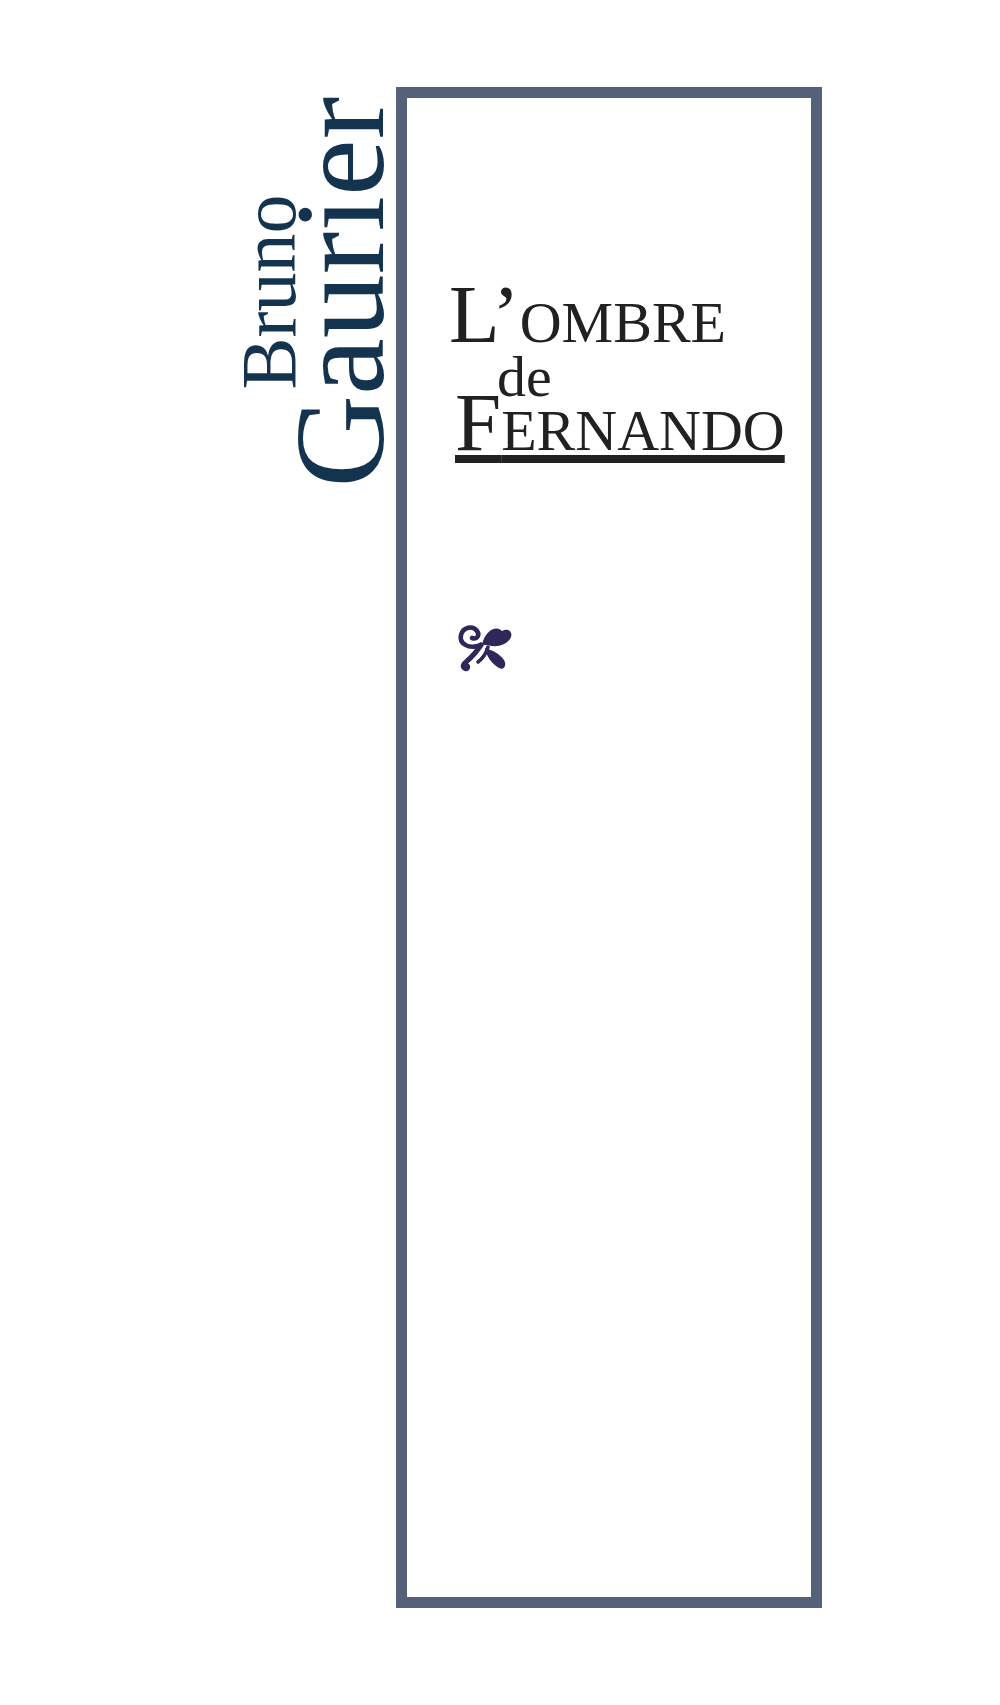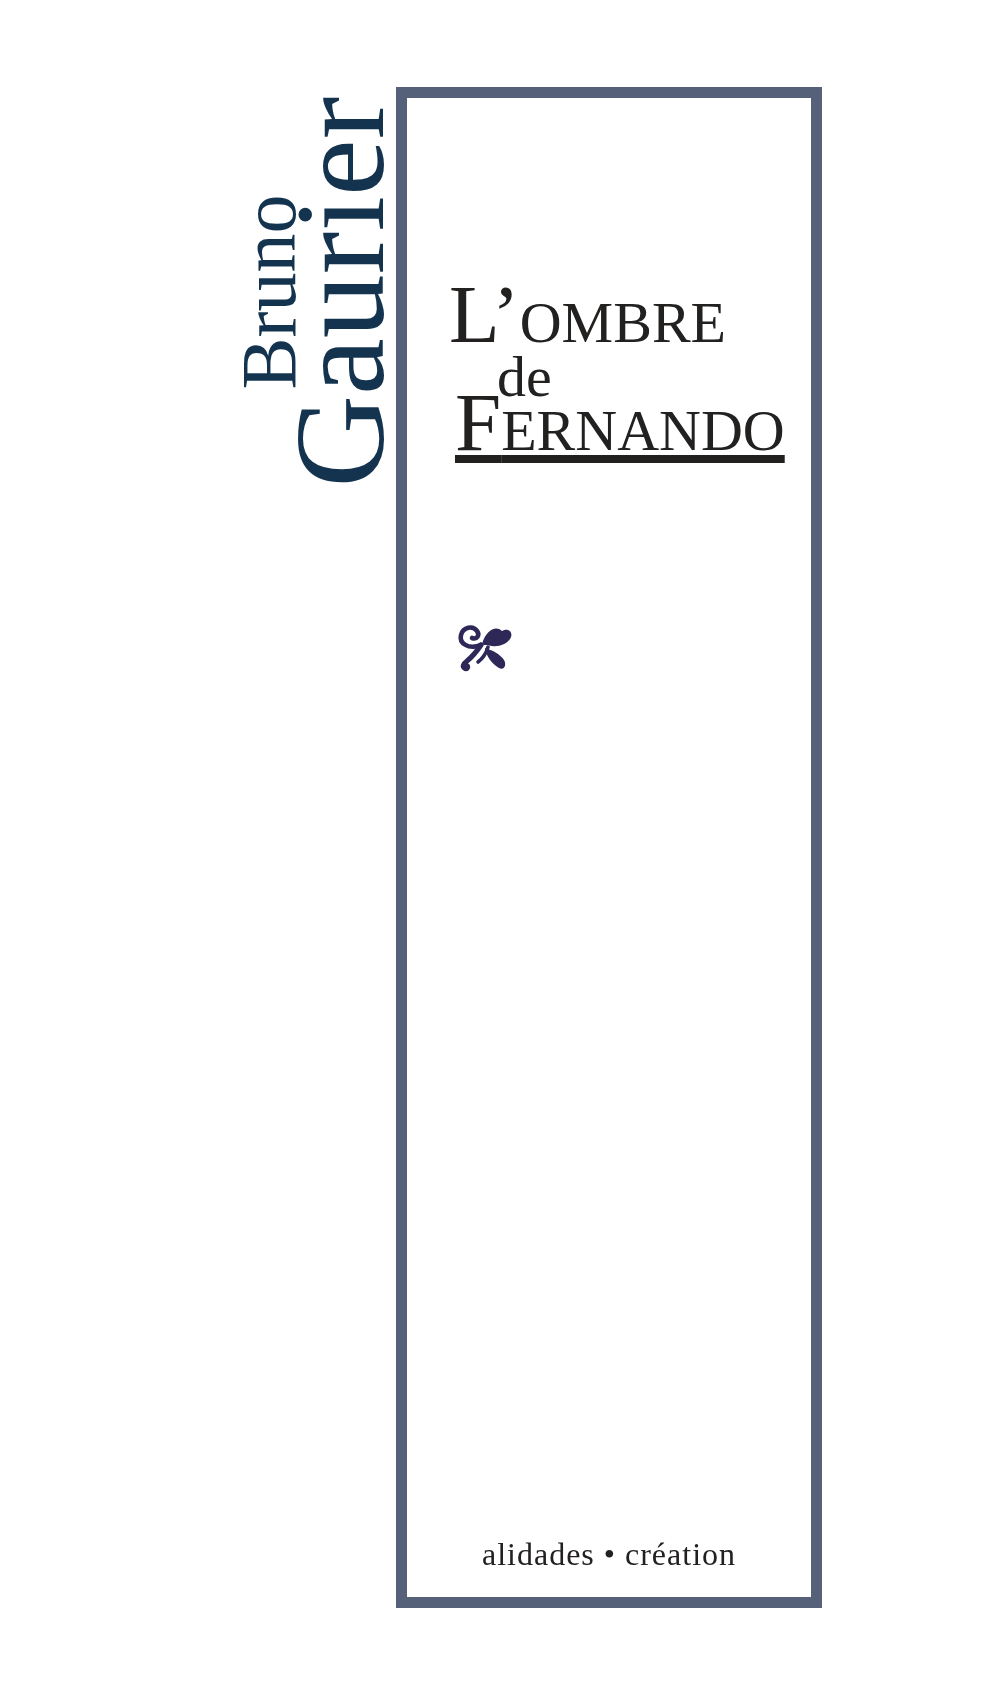--- a/index.html
+++ b/index.html
@@ -82,15 +82,14 @@
         <path d="M36 24 C 34 31 30 36 26 39" stroke-width="3.6"></path>
       </g>
       <g fill="#2d2858">
         <circle cx="14" cy="44" r="4.2"></circle>
         <path d="M30 21 C 34 7 44 2 50 8 C 57 4 62 10 58 16 C 54 22 44 25 36 22 C 33 22 31 22 30 21 Z"></path>
         <path d="M33 25 C 40 27 48 31 52 37 C 55 42 52 48 47 45 C 40 41 34 33 33 25 Z"></path>
       </g>
     </svg>
   </div>
 
-  <div class="publisher">alidades • création</div>
 
 </div>
 
 </body></html>

